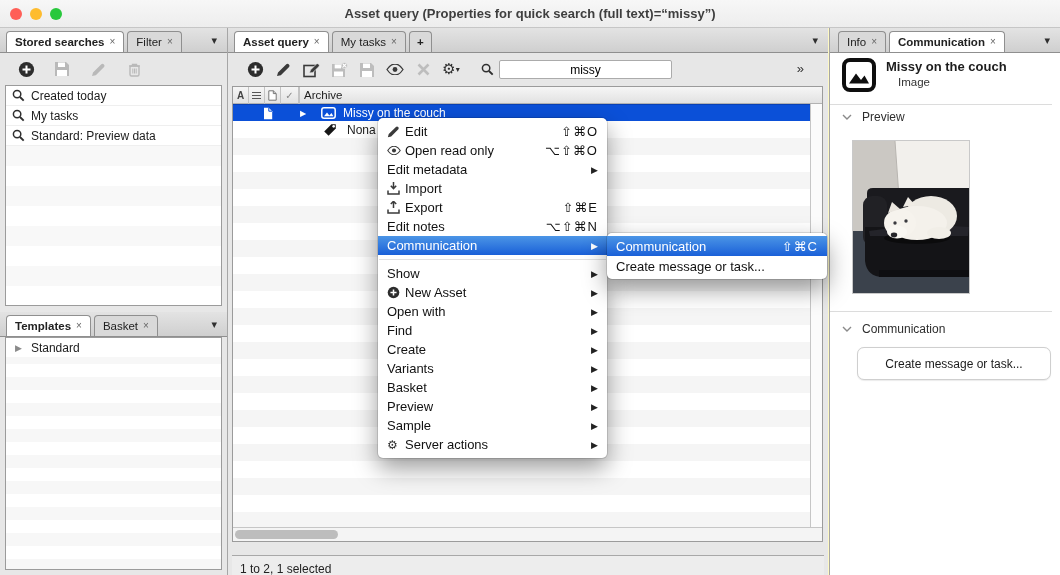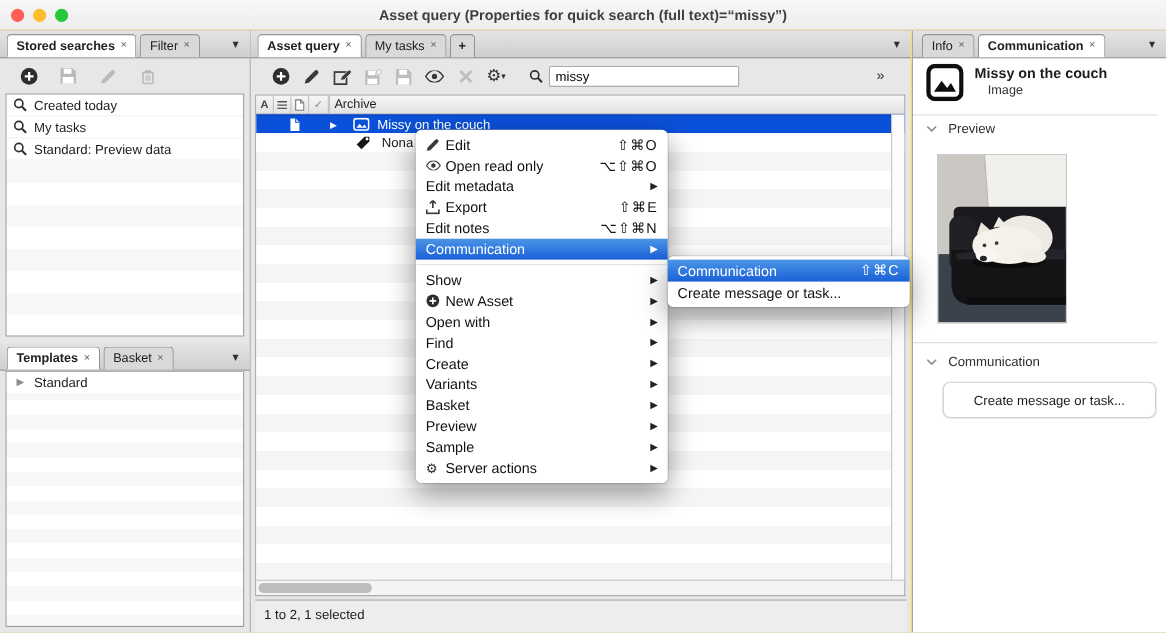--- a/index.html
+++ b/index.html
@@ -1,17 +1,17 @@
 <!DOCTYPE html>
 <html style="--selection-blue: #0b50d8; --menu-highlight-top: #4b95e6; --menu-highlight-bottom: #1a60d8; --traffic-red: #ff5f57; --traffic-yellow: #febc2e; --traffic-green: #28c83c;"><head>
 <meta charset="utf-8">
 <style>
   html,body{margin:0;padding:0;background:#dcdcdc;}
   *{box-sizing:border-box;user-select:none;cursor:default;}
-  #window{position:relative;width:1060px;height:575px;background:#fde047;overflow:hidden;
+  #window{position:relative;width:1060px;height:575px;background:#fef9c3;overflow:hidden;
     font-family:"Liberation Sans","DejaVu Sans",sans-serif;color:#1c1c1c;}
   
   .titlebar{position:absolute;top:0;left:0;right:0;height:28px;
     background:linear-gradient(#f7f7f7,#ededed);border-bottom:1px solid #c6c6c6;}
   .traffic{position:absolute;left:10px;top:8px;display:flex;gap:8px;}
   .light{width:12px;height:12px;border-radius:50%;}
   .light.red{background:var(--traffic-red,#ff5f57);}
   .light.yellow{background:var(--traffic-yellow,#febc2e);}
   .light.green{background:var(--traffic-green,#28c83c);}
   .wtitle{text-align:center;font-size:13px;font-weight:bold;color:#3e3e3e;line-height:27px;
@@ -37,39 +37,39 @@
   .tabbar.tb2{top:284px;}
   #tpllist{top:309px;bottom:5px;background:#fff repeating-linear-gradient(180deg,#fff 0 13px,#f7f7f7 13px 26px);}
   .tplitem{height:19px;display:flex;align-items:center;gap:9px;padding-left:9px;font-size:12px;background:#fff;}
   .tri{font-size:9px;color:#8a8a8a;}
   
   .main{position:absolute;top:28px;left:228px;width:600px;bottom:0;background:#e7e7e7;}
   .mtoolbar{position:absolute;top:25px;left:0;right:0;height:33px;display:flex;align-items:center;padding-left:15px;gap:4px;}
   .mtoolbar .tbtn{width:24px;}
   .qwrap{display:flex;align-items:center;margin-left:14px;gap:5px;}
   .qsearch{width:173px;height:19px;border:1px solid #ababab;border-radius:2px;background:#fff;
-    font:12px "Liberation Sans",sans-serif;padding:0 5px;outline:none;}
+    font:12px "Liberation Sans",sans-serif;padding:0 5px;outline:none;text-align:center;}
   .ovf{position:absolute;right:24px;top:8px;font-size:13px;color:#333;}
   .tablebox{position:absolute;top:58px;left:4px;width:591px;bottom:33px;background:#fff;border:1px solid #9b9b9b;}
   .thead{position:absolute;top:0;left:0;right:0;height:17px;display:flex;align-items:center;
     background:linear-gradient(#f6f6f6,#e2e2e2);border-bottom:1px solid #b2b2b2;font-size:11.5px;}
   .hc{width:16px;height:17px;display:flex;align-items:center;justify-content:center;border-right:1px solid #c3c3c3;color:#555;}
   .hc.ck{width:18px;font-size:10px;color:#888;}
   .hc.ha{font-size:10px;font-weight:bold;color:#444;}
   .hname{flex:0 0 402px;padding-left:4px;}
   .hrating{flex:1;padding-left:4px;border-left:1px solid #c3c3c3;height:17px;line-height:17px;}
   .rows{position:absolute;top:17px;left:0;right:0;bottom:14px;
     background:repeating-linear-gradient(180deg,#f5f5f5 0 17px,#fff 17px 34px);}
   .trow{position:relative;height:17px;font-size:12px;display:flex;align-items:center;}
   .trow.selected{background:var(--selection-blue,#0b50d8);color:#fff;border-top:1px solid #0a41b4;}
   .trow .cell-ic{position:absolute;display:flex;align-items:center;}
   .vscroll{position:absolute;top:0;right:0;width:12px;bottom:0;background:#fbfbfb;border-left:1px solid #c6c6c6;}
   .hscroll{position:absolute;left:0;right:0;bottom:0;height:14px;background:#f4f4f4;border-top:1px solid #c6c6c6;}
   .hthumb{position:absolute;left:2px;top:2px;width:103px;height:9px;border-radius:5px;background:#bdbdbd;}
-  .statusbar{position:absolute;left:4px;right:4px;bottom:0;height:30px;background:#ededed;
+  .statusbar{position:absolute;left:4px;right:4px;bottom:0;height:20px;background:#ededed;
     border-top:1px solid #a8a8a8;font-size:12px;display:flex;align-items:flex-start;padding:6px 0 0 8px;color:#222;}
   
   .right{position:absolute;top:28px;left:829px;right:0;bottom:0;background:#fff;border-left:1px solid #a6a6a6;}
   .right .tabbar{padding-left:8px;}
   .rasset-ic{position:absolute;top:30px;left:12px;}
   .rtitle{position:absolute;top:31px;left:56px;font-size:13px;font-weight:bold;}
   .rtype{position:absolute;top:48px;left:68px;font-size:11.5px;color:#333;}
   .rhr{position:absolute;left:0;right:8px;height:1px;background:#dcdcdc;}
   .rsect{position:absolute;left:12px;display:flex;align-items:center;gap:10px;font-size:12px;color:#2e2e2e;}
   .pimg{position:absolute;top:112px;left:22px;width:118px;height:154px;border:1px solid #c9c9c9;background:#cbc8c3;}
@@ -408,20 +408,29 @@
       <span class="sc">⌥⇧⌘O</span>
     </div>
     <div class="mi">
       <span class="lbl">Edit metadata</span>
       <span class="arr">▶</span>
     </div>
     <div class="mi">
       <span class="ic">
           <svg width="13" height="13" viewBox="0 0 13 13">
             <path d="M1 8.5V12h11V8.5" fill="none" stroke="#3a3a3a" stroke-width="1.5"></path>
+            <path d="M6.5 0v6.2M3.8 3.8L6.5 6.6 9.2 3.8" stroke="#3a3a3a" stroke-width="1.5" fill="none"></path>
+          </svg>
+        </span>
+      <span class="lbl">Import</span>
+    </div>
+    <div class="mi">
+      <span class="ic">
+          <svg width="13" height="13" viewBox="0 0 13 13">
+            <path d="M1 8.5V12h11V8.5" fill="none" stroke="#3a3a3a" stroke-width="1.5"></path>
             <path d="M6.5 7V.8M3.8 3L6.5.3 9.2 3" stroke="#3a3a3a" stroke-width="1.5" fill="none"></path>
           </svg>
         </span>
       <span class="lbl">Export</span>
       <span class="sc">⇧⌘E</span>
     </div>
     <div class="mi">
       <span class="lbl">Edit notes</span>
       <span class="sc">⌥⇧⌘N</span>
     </div>

